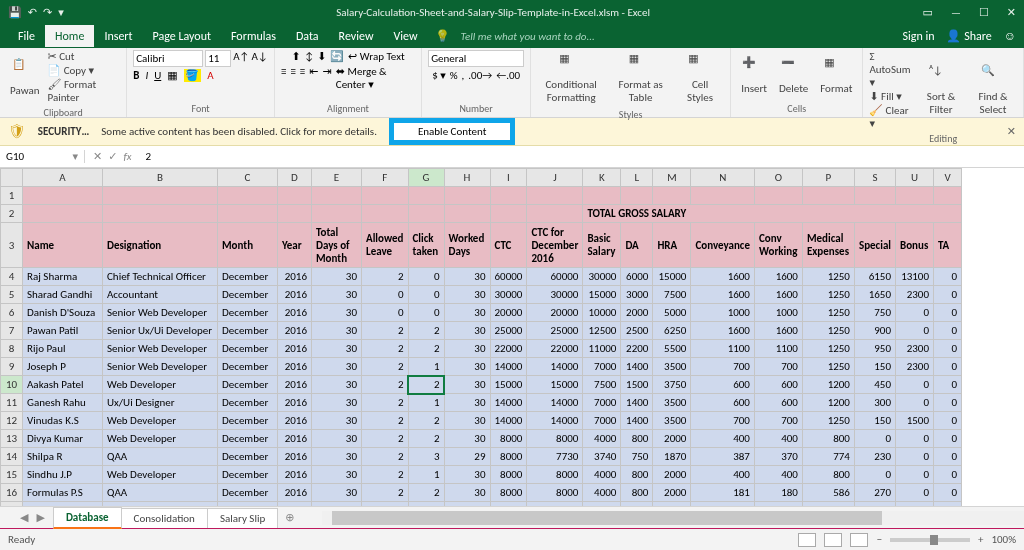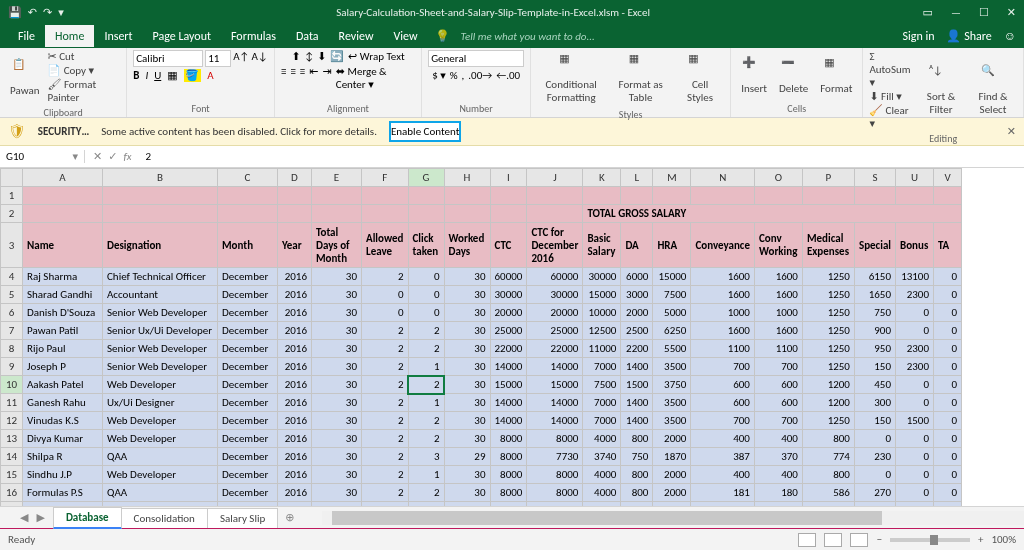--- a/index.html
+++ b/index.html
@@ -16,21 +16,21 @@
 .menubar .right { margin-left: auto; display: flex; gap: 12px; align-items: center; }
 .ribbon { background: #f3f3f3; height: 70px; display: flex; border-bottom: 1px solid #d4d4d4; font-size: 11px; }
 .ribbon .group { border-right: 1px solid #e0e0e0; padding: 2px 6px; display: flex; flex-direction: column; justify-content: space-between; }
 .ribbon .group .glabel { text-align: center; color: #666; font-size: 10px; padding-top: 2px; }
 .ribbon .group .gcontent { display: flex; gap: 4px; align-items: center; flex: 1; }
 .ribbon .btn { display: flex; flex-direction: column; align-items: center; gap: 2px; padding: 2px 4px; color: #444; }
 .ribbon .bigicon { width: 24px; height: 24px; }
 .ribbon select, .ribbon input { font-size: 11px; border: 1px solid #ccc; background: #fff; padding: 1px 2px; }
 .security { background: #fdf6d9; height: 28px; display: flex; align-items: center; padding: 0 8px; font-size: 11px; color: #333; border-bottom: 1px solid #e5dca8; gap: 12px; }
 .security .shield { color: #d4a017; font-size: 14px; }
-.security .enable { background: #fff; border: 2px solid #0ea5e9; padding: 2px 0; font-size: 11px; }
+.security .enable { background: #fff; border: 5px solid #0ea5e9; padding: 2px 24px; font-size: 11px; }
 .security .close { margin-left: auto; color: #666; cursor: pointer; }
 .namebox-row { height: 22px; display: flex; align-items: center; border-bottom: 1px solid #d4d4d4; font-size: 11px; }
 .namebox-row .namebox { width: 85px; border-right: 1px solid #d4d4d4; padding: 0 6px; display: flex; align-items: center; justify-content: space-between; }
 .namebox-row .fx-icons { padding: 0 8px; color: #888; display: flex; gap: 6px; }
 .namebox-row .formula { padding: 0 6px; flex: 1; }
 .grid-wrap { position: relative; height: 338px; overflow: hidden; }
 .grid { border-collapse: collapse; table-layout: fixed; }
 .grid th, .grid td { border: 1px solid #c5c5c5; padding: 2px 4px; font-size: 11px; height: 17px; overflow: hidden; white-space: nowrap; }
 .grid .colhead { background: #e6e6e6; text-align: center; font-weight: normal; color: #333; font-size: 11px; position: relative; }
 .grid .rowhead { background: #e6e6e6; text-align: center; font-weight: normal; color: #333; width: 22px; }
@@ -38,21 +38,21 @@
 .grid .colhead.sel { background: #cce8cc; }
 .grid .corner { background: #e6e6e6; width: 22px; }
 .grid .pink { background: #e8bcc4; }
 .grid .blue { background: #cfd9ed; }
 .grid .header-row td { background: #e8bcc4; font-weight: bold; height: 45px; white-space: normal; vertical-align: middle; }
 .grid .num { text-align: right; }
 .grid .row1 { background: #e8bcc4; }
 .grid .sel-cell { outline: 2px solid #107c41; outline-offset: -1px; }
 .sheet-tabs { height: 22px; display: flex; align-items: center; background: #f3f3f3; border-top: 1px solid #d4d4d4; font-size: 11px; padding-left: 20px; }
 .sheet-tabs .sht { padding: 3px 12px; border: 1px solid #ccc; border-bottom: none; background: #fff; color: #444; margin-right: -1px; }
-.sheet-tabs .sht.active { background: #fff; border-bottom: 2px solid #3b82f6; font-weight: bold; color: #0a6332; }
+.sheet-tabs .sht.active { background: #fff; border-bottom: 2px solid #f97316; font-weight: bold; color: #0a6332; }
 .sheet-tabs .add { padding: 0 8px; color: #888; }
 .sheet-tabs .hscroll { flex: 1; margin-left: 20px; height: 14px; background: #f0f0f0; position: relative; }
 .sheet-tabs .hscroll .thumb { position: absolute; left: 10px; width: 550px; height: 100%; background: #c8c8c8; }
 .statusbar { height: 22px; background: #f3f3f3; border-top: 1px solid #be185d; display: flex; align-items: center; font-size: 11px; color: #555; padding: 0 8px; }
 .statusbar .right { margin-left: auto; display: flex; gap: 8px; align-items: center; }
 .statusbar .viewbtn { width: 18px; height: 14px; border: 1px solid #aaa; background: #fff; }
 .statusbar .zoom-slider { width: 80px; height: 4px; background: #ccc; position: relative; }
 .statusbar .zoom-slider .thumb { position: absolute; left: 50%; top: -3px; width: 8px; height: 10px; background: #888; }
 .col-ruler { position: absolute; top: -10px; right: 2px; font-size: 9px; color: #555; }
 </style>

